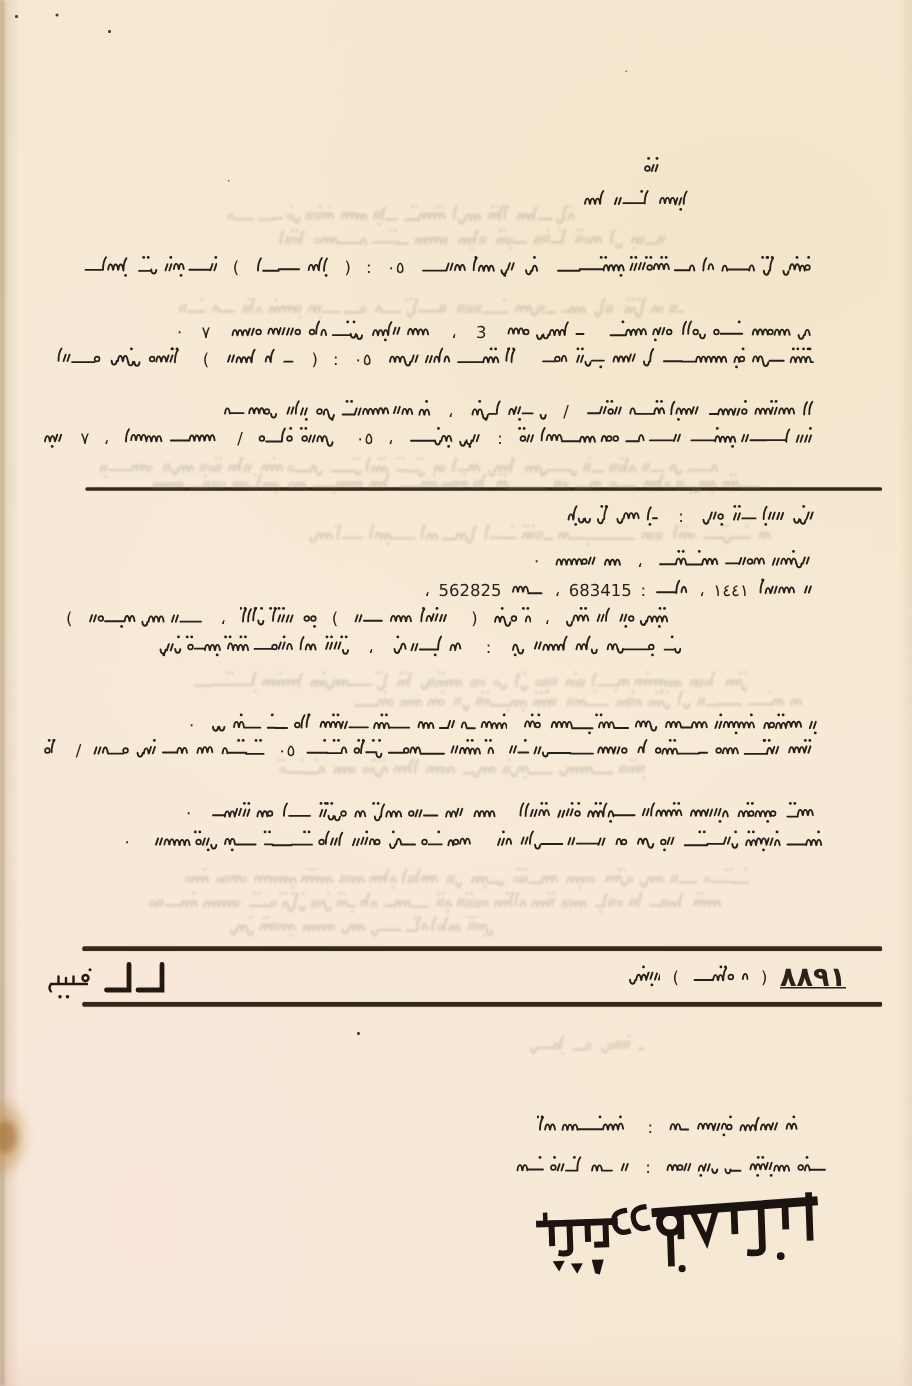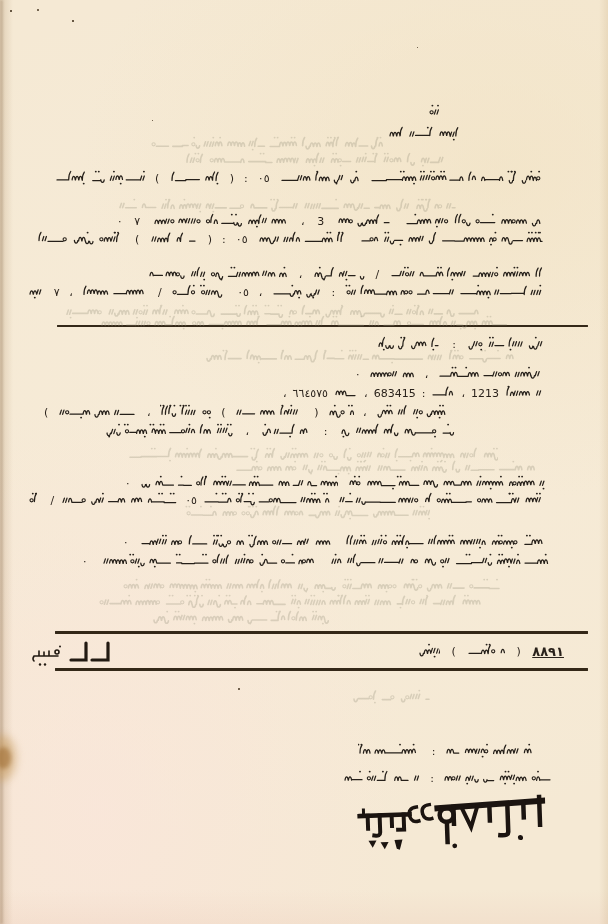--- a/index.html
+++ b/index.html
@@ -11,21 +11,21 @@
       linear-gradient(270deg, rgba(190,160,115,.20) 0px, rgba(190,160,115,0) 9px),
       linear-gradient(0deg, rgba(236,203,186,.28) 0px, rgba(236,203,186,0) 34px),
       radial-gradient(420px 560px at 16% 88%, rgba(252,228,221,.55), rgba(252,228,221,0) 75%),
       radial-gradient(520px 420px at 82% 18%, rgba(241,226,194,.6), rgba(241,226,194,0) 80%),
       radial-gradient(700px 500px at 50% 45%, rgba(250,240,222,.35), rgba(250,240,222,0) 90%),
       #f5e9d4;
   }
   .line{position:absolute;display:flex;justify-content:space-between;align-items:flex-end;height:16px;}
   .line svg{display:block;}
   .tok{font-size:11px;line-height:14px;white-space:pre;transform:translateY(1px);color:#2a221b;}
-  .tok.big{font-size:13px;font-weight:bold;letter-spacing:1px;text-decoration:underline;}
+  .tok.big{font-size:18px;font-weight:bold;letter-spacing:1px;text-decoration:underline;}
   .ghost{position:absolute;opacity:.30;filter:blur(.7px);}
   .rule{position:absolute;background:#342818;border-radius:1px;box-shadow:0 0 .5px #342818;}
   .speck{position:absolute;background:#4a3a26;border-radius:50%;}
   .stain{position:absolute;border-radius:50%;}
   .stain.outer{left:-12px;top:735px;width:28px;height:46px;background:rgba(198,154,94,.55);filter:blur(4px);}
   .stain.inner{left:-4px;top:747px;width:15px;height:22px;background:rgba(158,109,50,.6);filter:blur(2px);}
   .crease{position:absolute;left:0;top:0;width:3px;height:924px;background:rgba(120,92,60,.25);filter:blur(1px);}
 </style>
 </head>
 <body>
@@ -312,32 +312,32 @@
         <path d="M2.0 11.2h10.7M12.7 10.9c.6 -4.6 2.6 -4.6 3.2 0M16.1 10.9c.6 -4.6 2.6 -4.6 3.2 0M19.5 11.3h10.7M30.2 11.1c.6 -4.6 2.6 -4.6 3.2 0M33.6 11.1c.6 -4.6 2.6 -4.6 3.2 0M37.0 11.1c.6 -4.6 2.6 -4.6 3.2 0M46.0 10.6h8.8M54.8 11.1l1.4 -4.2M57.4 11.1l1.4 -4.2M64.8 10.7c.6 -4.6 2.6 -4.6 3.2 0M68.2 10.7c.6 -4.6 2.6 -4.6 3.2 0M77.2 11.5l1.4 -4.2M79.8 11.5l1.4 -4.2M82.8 10.9c.6 -4.6 2.6 -4.6 3.2 0M86.2 10.9c.6 -4.6 2.6 -4.6 3.2 0M89.6 10.9c.6 -4.6 2.6 -4.6 3.2 0M93.0 10.5c.2 3.4 3 3.6 3.4 .2M97.2 10.8l1.4 -4.2M99.8 10.8l1.4 -4.2" fill="none" stroke="#26201a" stroke-width="1.25" stroke-linecap="round"></path>
         <circle cx="17.5" cy="2.6" r="0.95" fill="#26201a"></circle>
         <circle cx="14.5" cy="2.6" r="0.95" fill="#26201a"></circle>
         <circle cx="28.2" cy="2.6" r="0.95" fill="#26201a"></circle>
         <circle cx="62.0" cy="9.3" r="1.6" fill="none" stroke="#26201a" stroke-width="1.1"></circle>
         <circle cx="91.0" cy="2.6" r="0.95" fill="#26201a"></circle>
       </svg>
     </div>
     <div class="line" style="left: 283px; top: 384px; width: 262px;">
       <span class="tok">،</span>
-      <span class="tok">٦٦٤٥٧٥</span>
+      <span class="tok">562825</span>
       <svg width="24" height="16" viewBox="0 0 24 16">
         <path d="M2.0 10.5c.6 -4.6 2.6 -4.6 3.2 0M5.4 10.5c.6 -4.6 2.6 -4.6 3.2 0M8.8 10.5c.6 -4.6 2.6 -4.6 3.2 0M12.2 11.5h8.8" fill="none" stroke="#26201a" stroke-width="1.25" stroke-linecap="round"></path>
       </svg>
       <span class="tok">،</span>
       <span class="tok">683415</span>
       <span class="tok">:</span>
       <svg width="24" height="16" viewBox="0 0 24 16">
         <path d="M2.0 10.8h12.9M14.9 11.3c0 -2 .4 -6 2 -8.2M18.3 10.8c.6 -4.6 2.6 -4.6 3.2 0" fill="none" stroke="#26201a" stroke-width="1.25" stroke-linecap="round"></path>
       </svg>
       <span class="tok">،</span>
-      <span class="tok">1213</span>
+      <span class="tok">١٤٤١</span>
       <svg width="40" height="16" viewBox="0 0 40 16">
         <path d="M2.0 11.0c0 -2 .4 -6 2 -8.2M5.4 11.5c.6 -4.6 2.6 -4.6 3.2 0M8.8 11.3l1.4 -4.2M11.4 11.3l1.4 -4.2M14.4 11.0c.6 -4.6 2.6 -4.6 3.2 0M17.8 11.0c.6 -4.6 2.6 -4.6 3.2 0M21.2 11.0c.6 -4.6 2.6 -4.6 3.2 0M31.6 11.1l1.4 -4.2M34.2 11.1l1.4 -4.2" fill="none" stroke="#26201a" stroke-width="1.25" stroke-linecap="round"></path>
         <circle cx="3.4" cy="2.6" r="0.95" fill="#26201a"></circle>
       </svg>
     </div>
     <div class="line" style="left: 44px; top: 403px; width: 402px;">
       <span class="tok">(</span>
       <svg width="80" height="16" viewBox="0 0 80 16">
         <path d="M2.0 11.3l1.4 -4.2M4.6 11.3l1.4 -4.2M12.0 11.2h13.1M25.1 11.1c.6 -4.6 2.6 -4.6 3.2 0M28.5 11.1c.6 -4.6 2.6 -4.6 3.2 0M36.9 11.5c.2 3.4 3 3.6 3.4 .2M41.1 11.4c.6 -4.6 2.6 -4.6 3.2 0M44.5 11.4c.6 -4.6 2.6 -4.6 3.2 0M47.9 11.4c.6 -4.6 2.6 -4.6 3.2 0M56.6 11.5l1.4 -4.2M59.2 11.5l1.4 -4.2M62.2 11.4h13.8" fill="none" stroke="#26201a" stroke-width="1.25" stroke-linecap="round"></path>
         <circle cx="9.2" cy="9.3" r="1.6" fill="none" stroke="#26201a" stroke-width="1.1"></circle>

